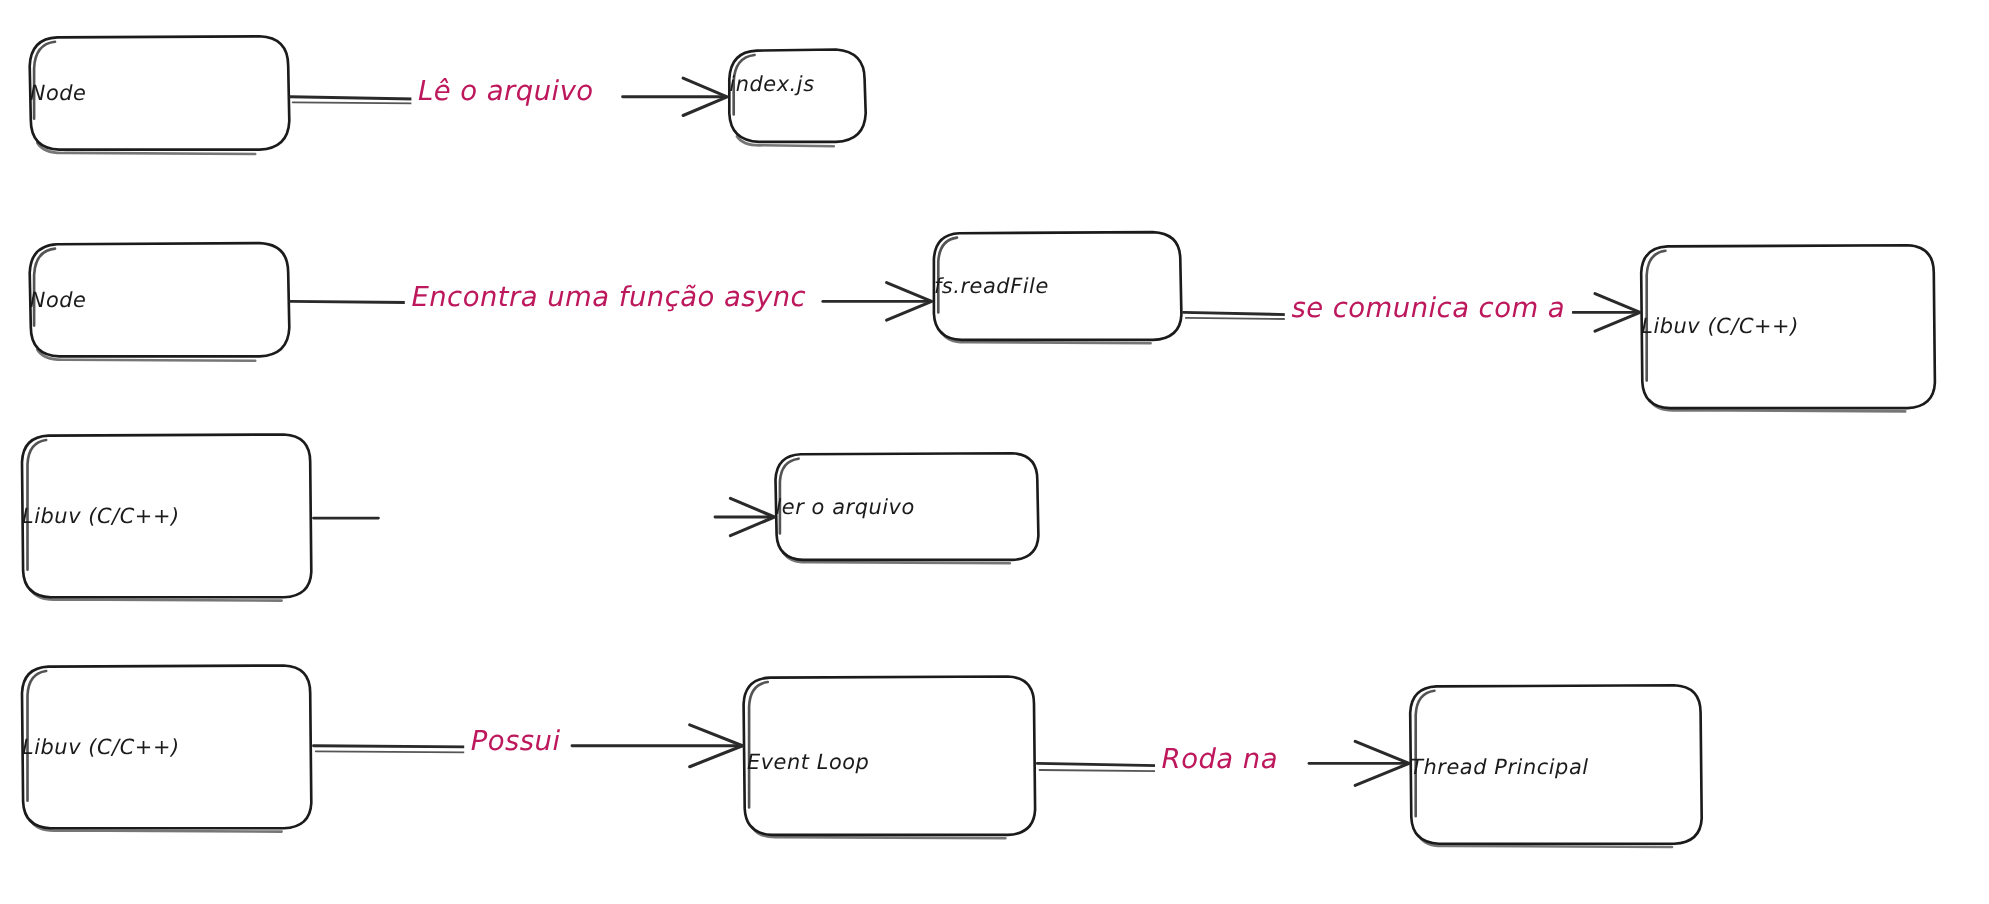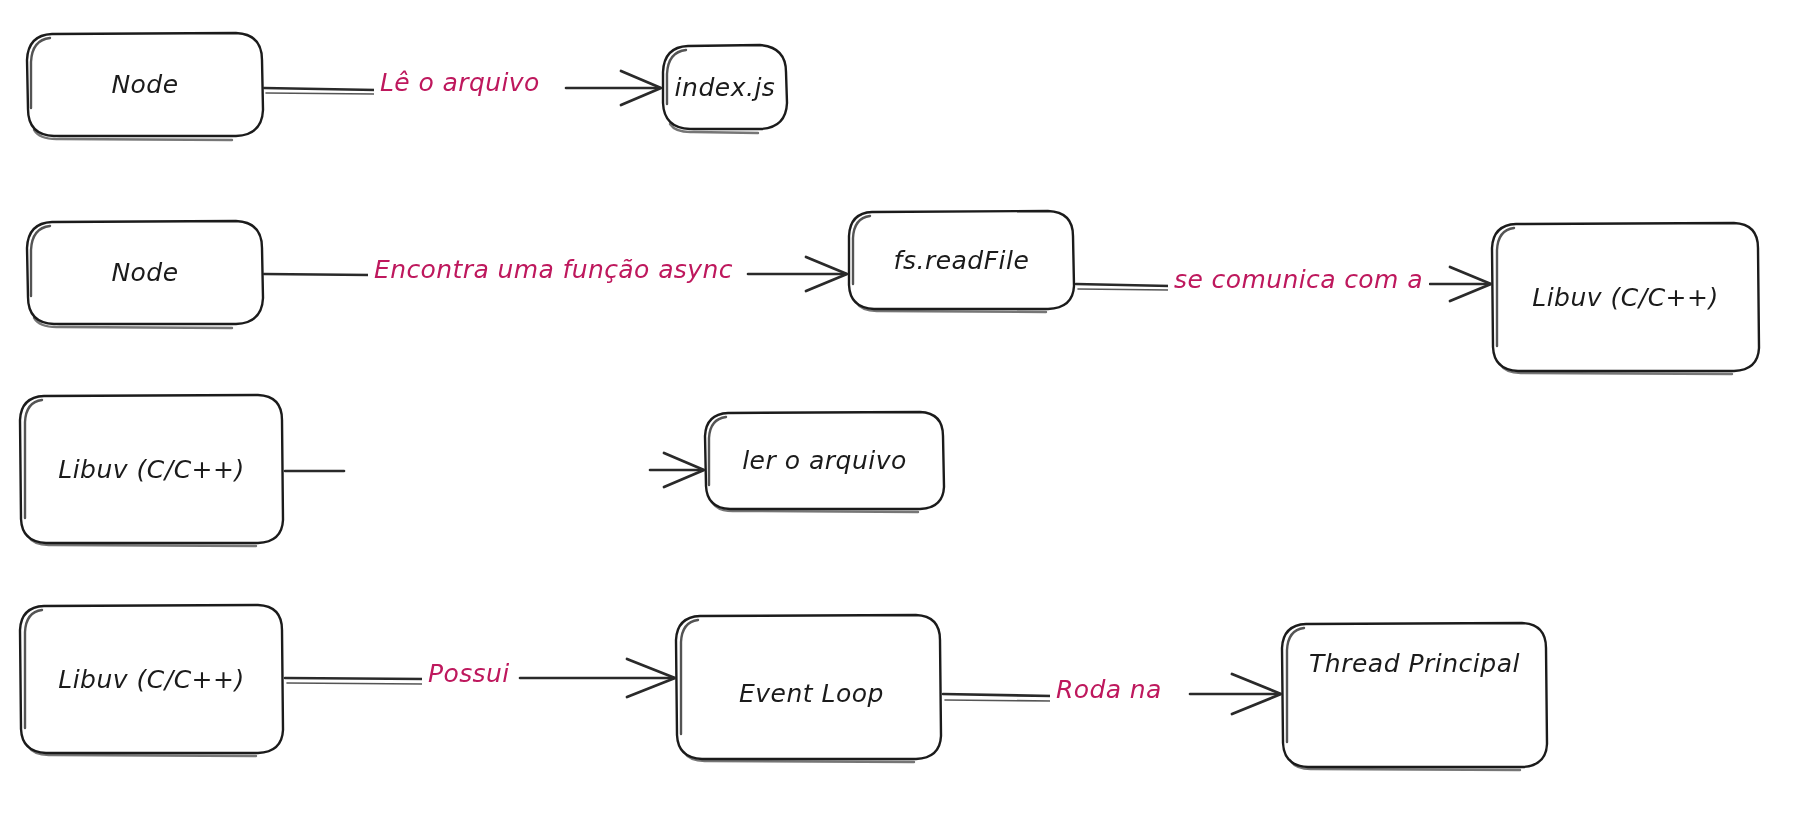--- a/index.html
+++ b/index.html
@@ -20,24 +20,23 @@
     left: 0;
     top: 0;
     width: 1808px;
     height: 822px;
     pointer-events: none;
   }
   .node-box {
     position: absolute;
     display: flex;
     align-items: center;
-    justify-content: center;
     box-sizing: border-box;
     color: #1b1b1b;
-    font-size: 25px;
+    font-size: 19px;
     letter-spacing: 0.5px;
     text-align: center;
     font-style: italic;
     font-family: "DejaVu Sans", sans-serif;
     background: transparent;
   }
   .edge-label {
     position: absolute;
     color: #be185d;
     font-size: 25px;
@@ -126,21 +125,21 @@
       <path d="M943 694 L1052 696"></path>
       <path d="M945 700 L1051 701" stroke-width="1.6" opacity="0.8"></path>
       <path d="M1190 694 L1280 694"></path>
       <path d="M1232 674 L1281 694 L1232 714" stroke-width="2.8"></path>
     </g>
   </svg>
 
   <div class="node-box" style="left:27px; top:33px; width:236px; height:103px;">
     <span>Node</span>
   </div>
-  <div class="node-box" style="left:663px; top:45px; width:124px; height:84px;border-radius:23px;">
+  <div class="node-box" style="left:663px; top:35px; width:124px; height:84px;border-radius:23px;">
     <span>index.js</span>
   </div>
   <div class="edge-label" style="left:374px; top:68px;">
     <span>Lê o arquivo</span>
   </div>
 
   <div class="node-box" style="left:27px; top:221px; width:236px; height:103px;">
     <span>Node</span>
   </div>
   <div class="node-box" style="left:849px; top:211px; width:225px; height:98px;">
@@ -162,21 +161,21 @@
   <div class="node-box" style="left:705px; top:412px; width:239px; height:97px;">
     <span>ler o arquivo</span>
   </div>
 
   <div class="node-box" style="left:20px; top:605px; width:263px; height:148px;">
     <span>Libuv (C/C++)</span>
   </div>
   <div class="node-box" style="left:679px; top:615px; width:265px; height:156px;">
     <span>Event Loop</span>
   </div>
-  <div class="node-box" style="left:1282px; top:591px; width:265px; height:144px;">
+  <div class="node-box" style="left:1282px; top:626px; width:265px; height:144px;">
     <span>Thread Principal</span>
   </div>
   <div class="edge-label" style="left:422px; top:659px;">
     <span>Possui</span>
   </div>
   <div class="edge-label" style="left:1050px; top:675px;">
     <span>Roda na</span>
   </div>
 
 </div>

